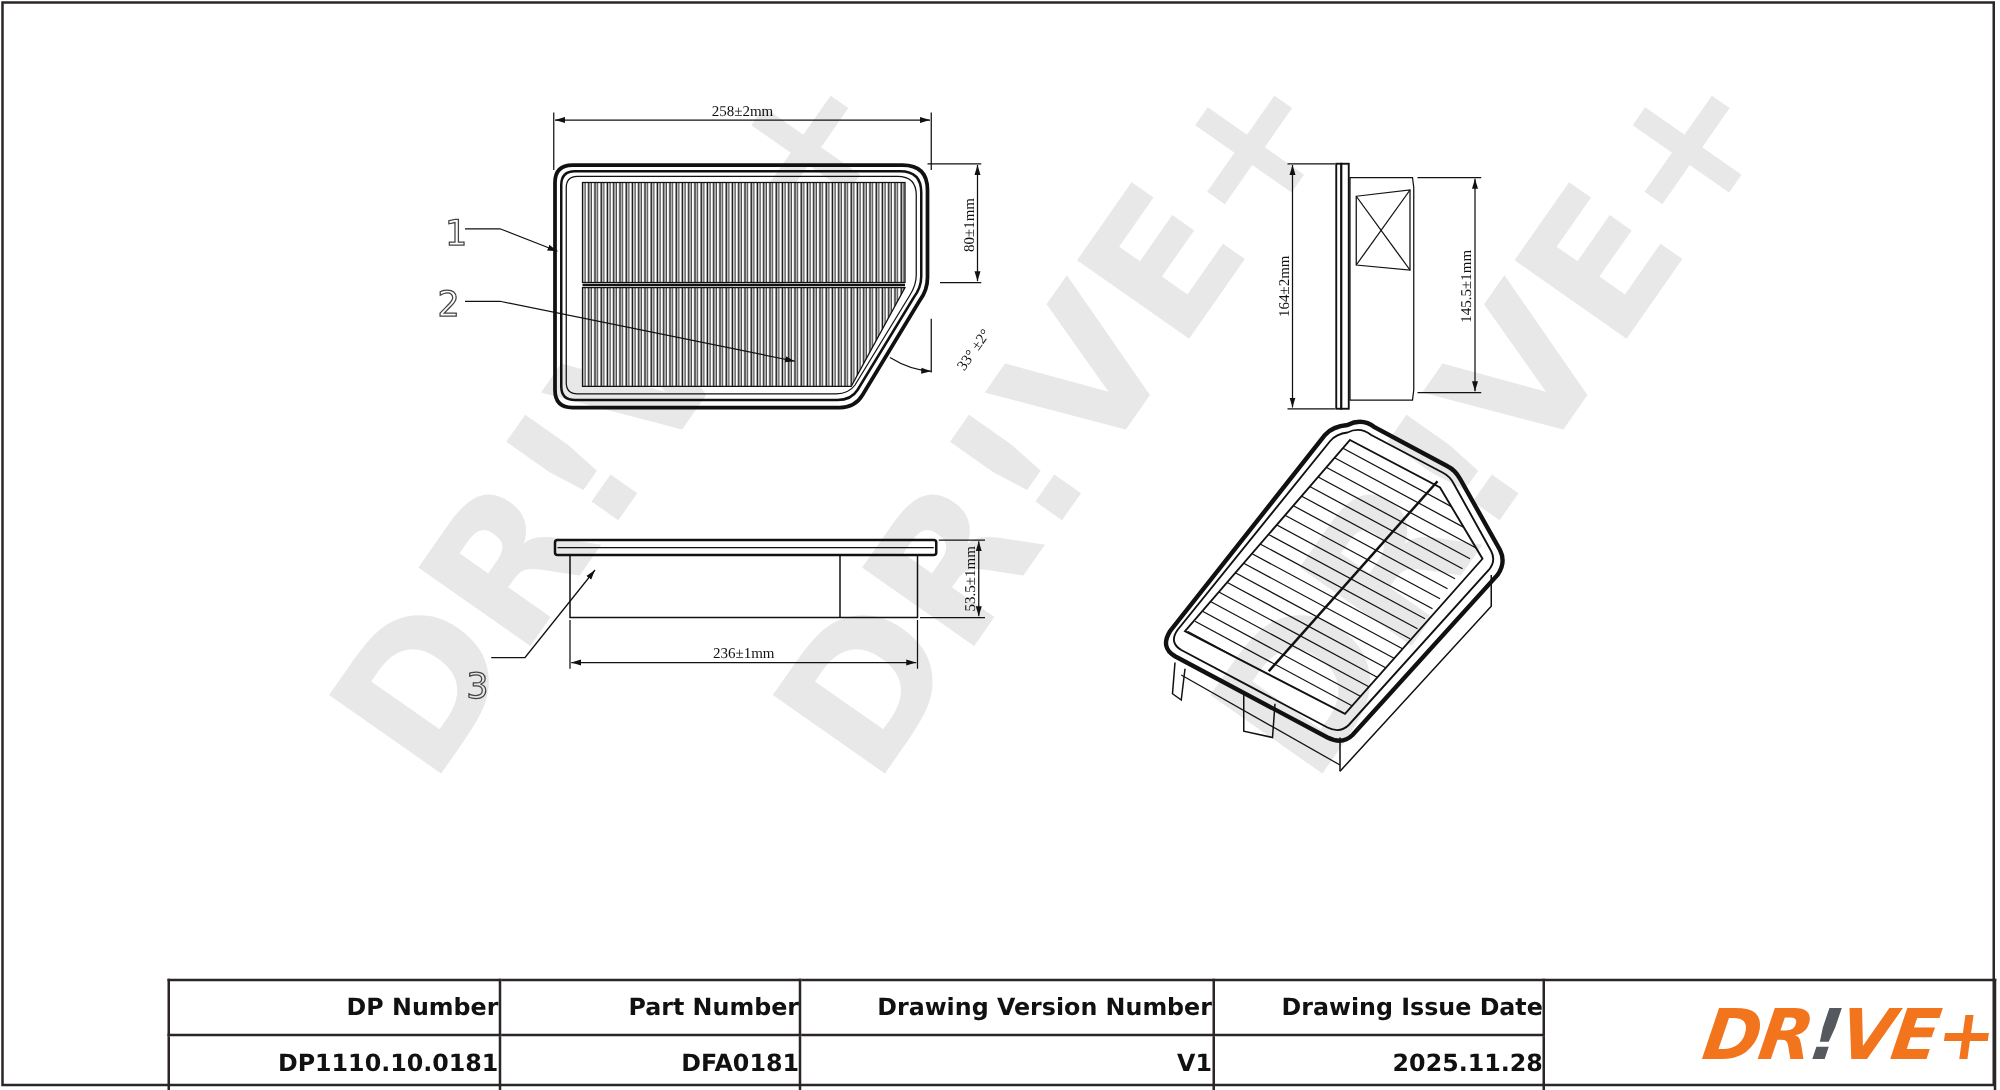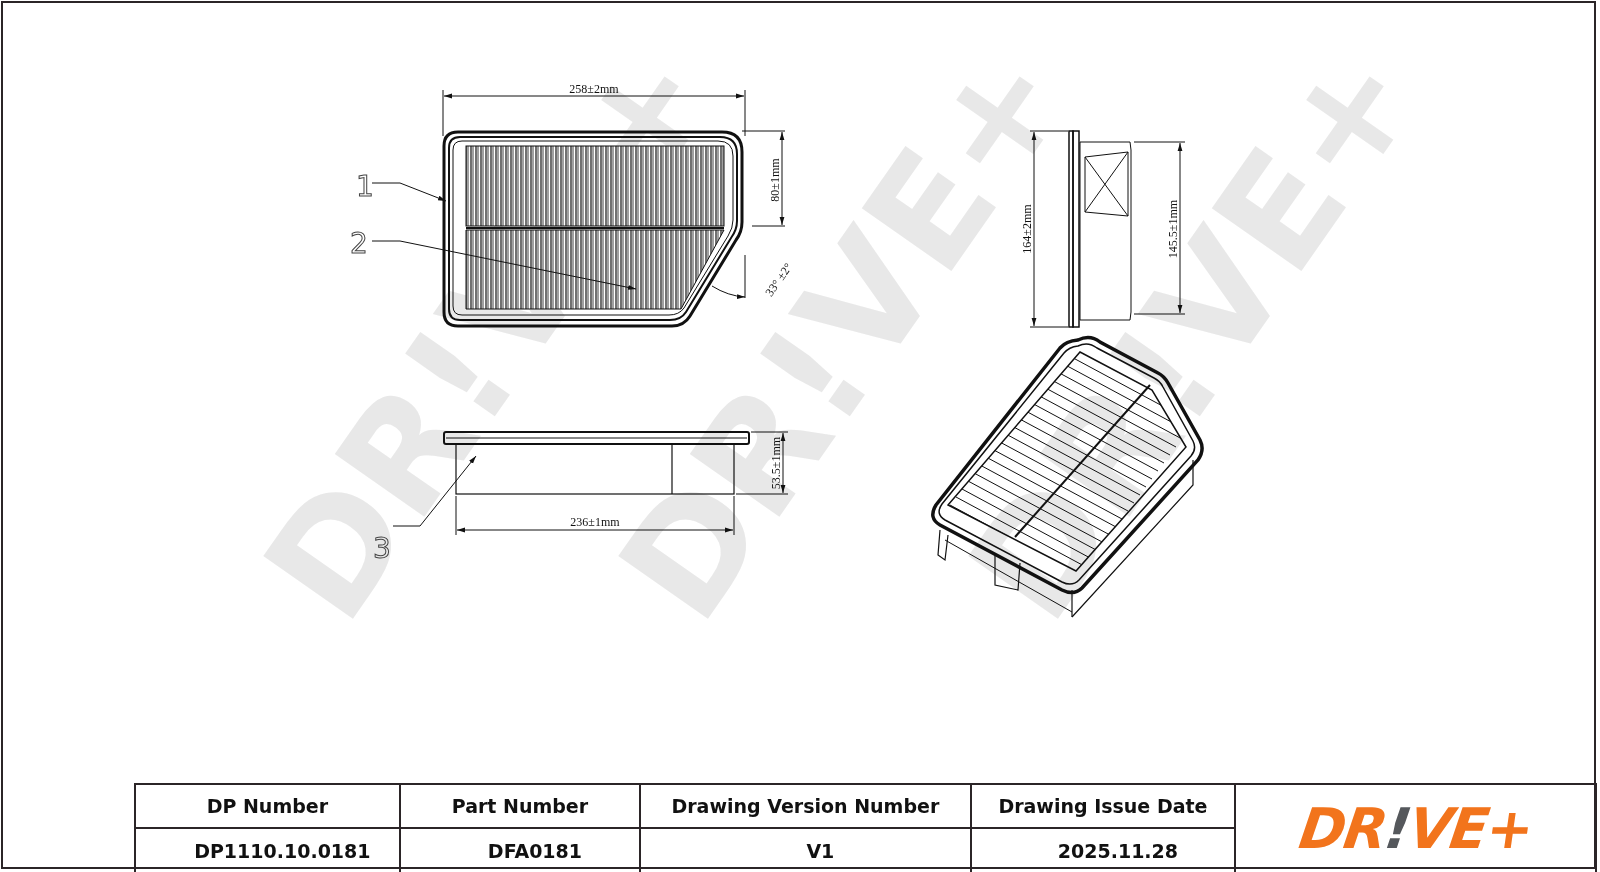--- a/index.html
+++ b/index.html
@@ -6,21 +6,21 @@
   body { width: 1600px; height: 872px; position: relative; overflow: hidden;
          font-family: "Liberation Sans", sans-serif; }
   .frame { position: absolute; left: 1px; top: 1px; width: 1595px; height: 868px;
            border: 2px solid #2b2527; box-sizing: border-box; }
   .drawing { position: absolute; left: 0; top: 0; width: 1600px; height: 872px; }
   .dim-text { font-family: "Liberation Serif", serif; font-size: 12px; fill: #111; }
   .callout-num { font-family: "DejaVu Sans", sans-serif; font-size: 28px; fill: none;
                  stroke: #444; stroke-width: 1; }
   table.title-block { position: absolute; left: 134px; top: 783px; border-collapse: collapse;
                       width: 1463px; height: 87px; }
-  table.title-block td { border: 2px solid #2b2527; text-align: center; vertical-align: middle;
+  table.title-block td { border: 2px solid #2b2527; text-align: right; vertical-align: middle;
                          font-family: "DejaVu Sans", sans-serif; font-weight: bold; font-size: 19px;
                          color: #111; padding: 0; }
   table.title-block tr.hdr td { height: 42px; }
   table.title-block tr.val td { height: 43px; padding-left: 30px; }
   td.logo-cell { width: 355px; }
   .logo { font-family: "DejaVu Sans", sans-serif; font-weight: bold; font-style: italic;
           font-size: 56px; letter-spacing: -2px; line-height: 1; display: inline-block;
           transform: skewX(-8deg); }
   .logo .o { color: #f2741c; }
   .logo .g { color: #55585c; }

